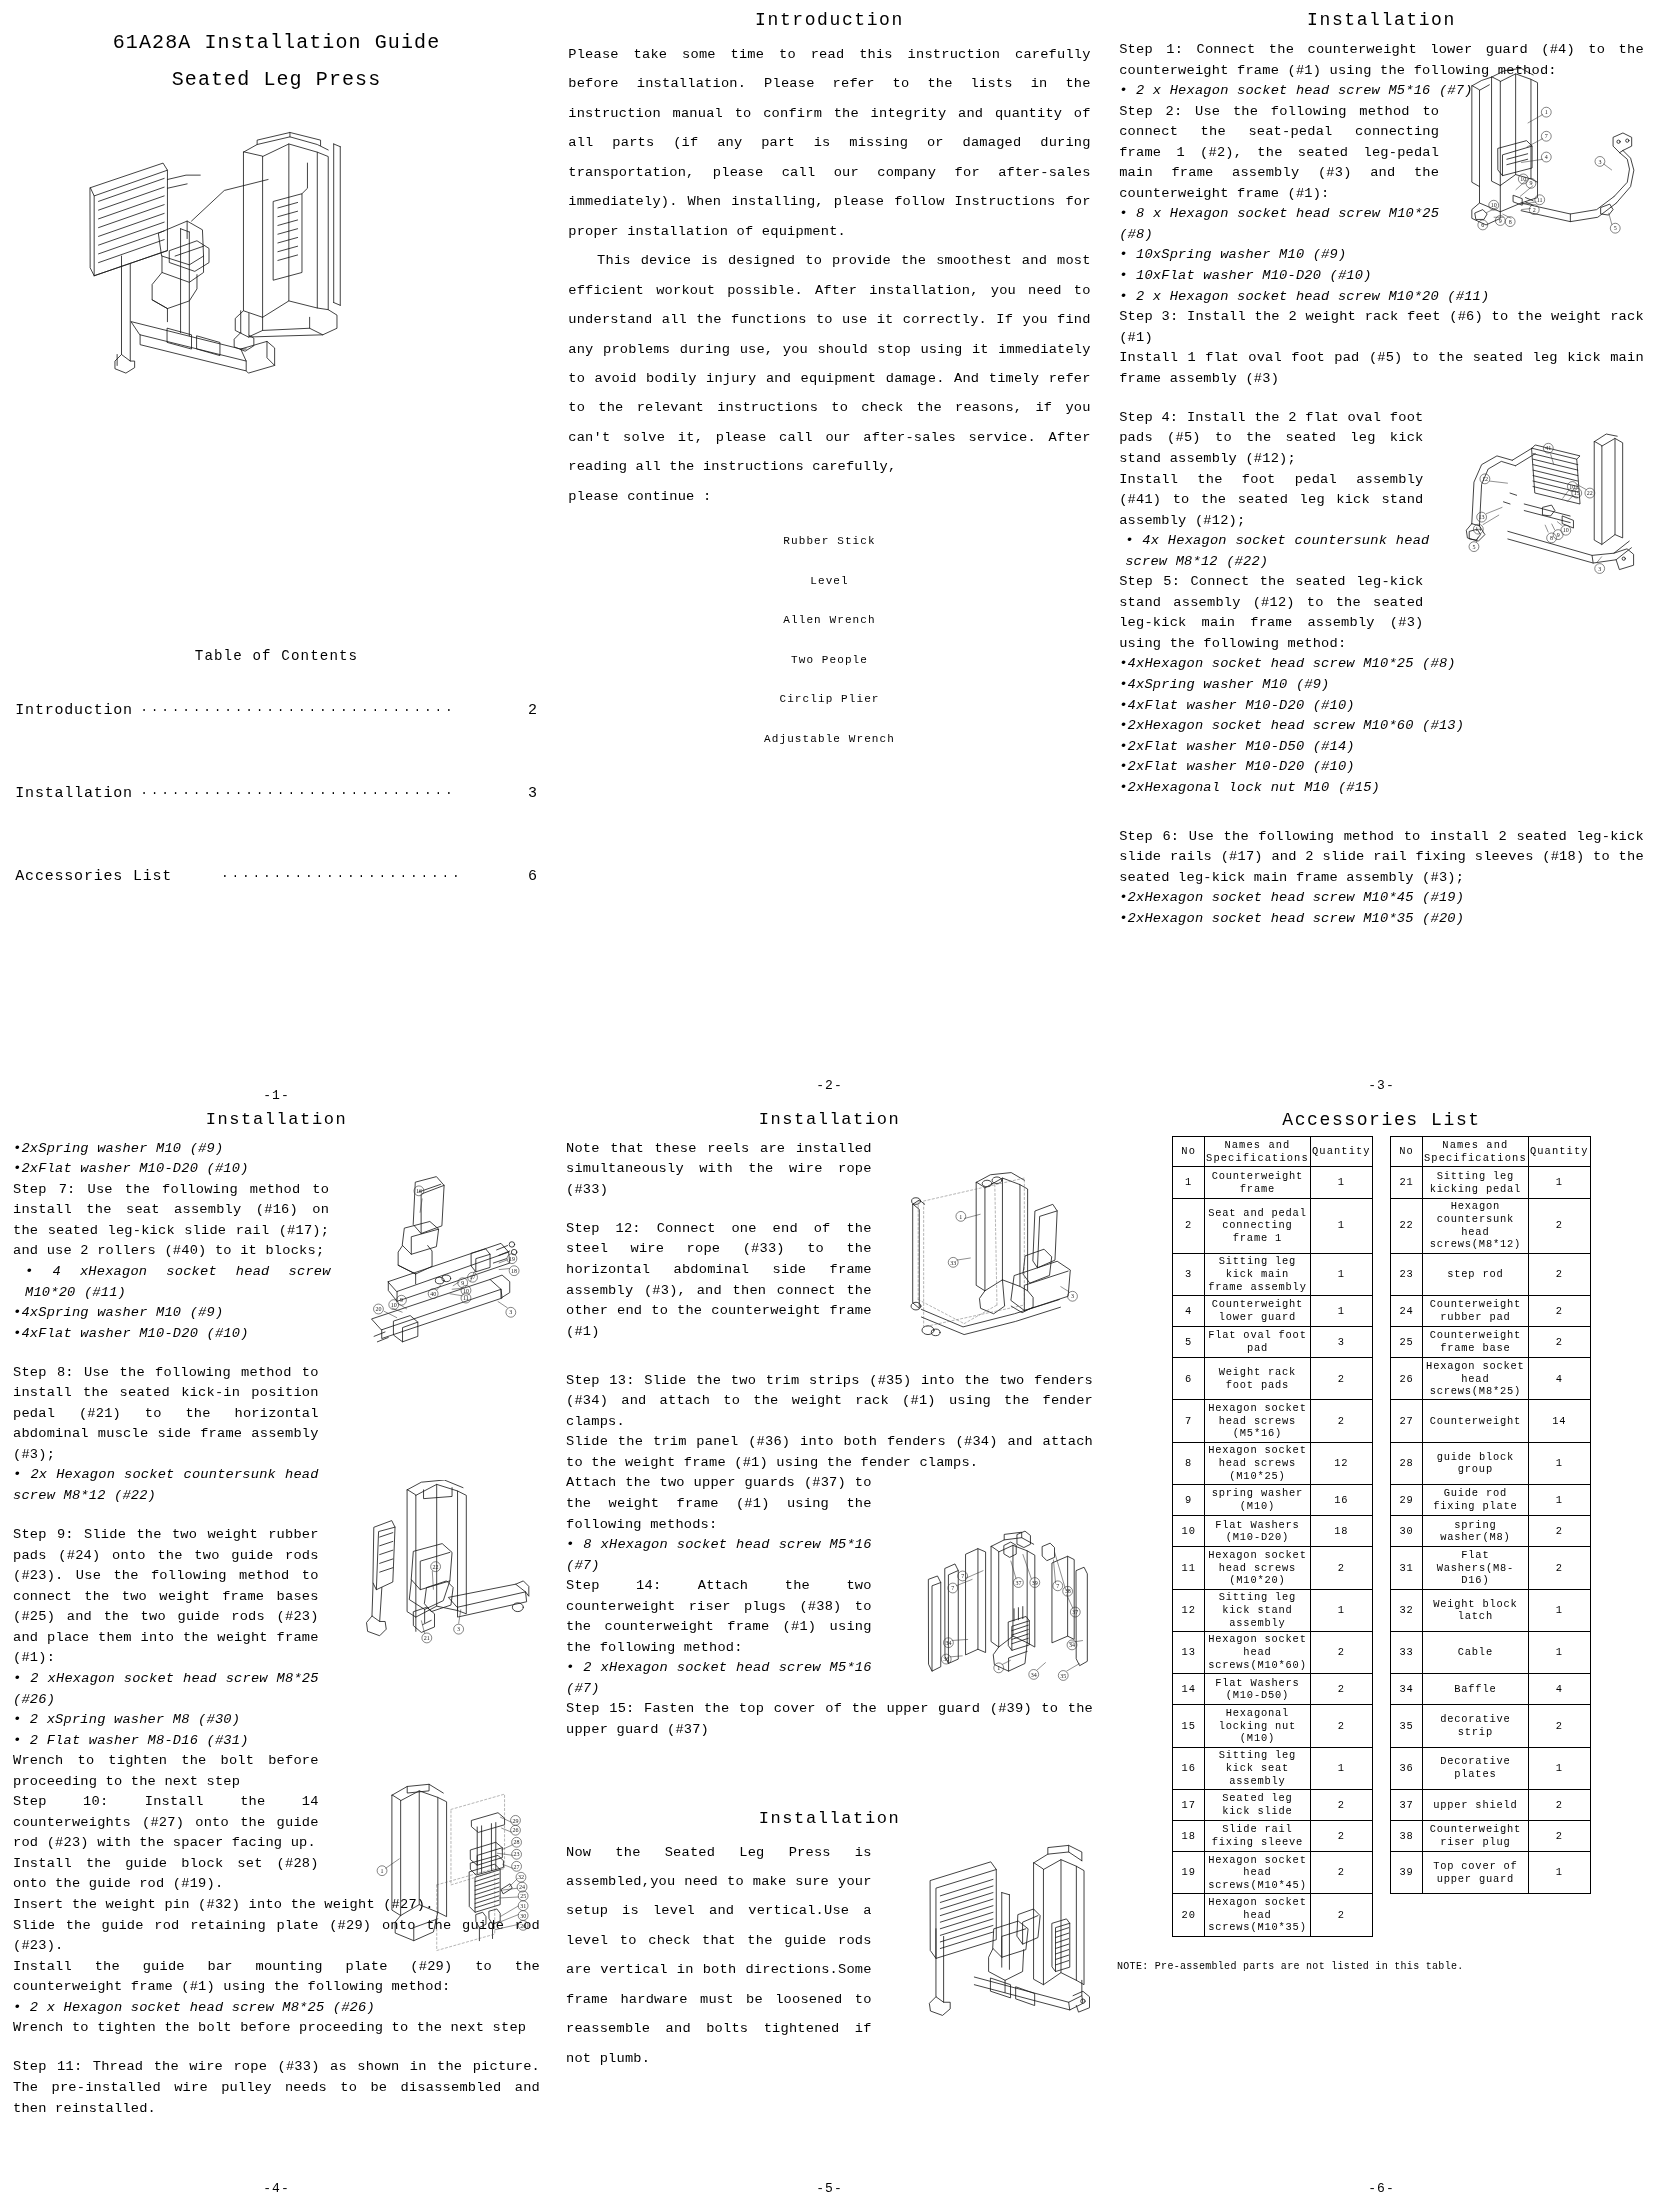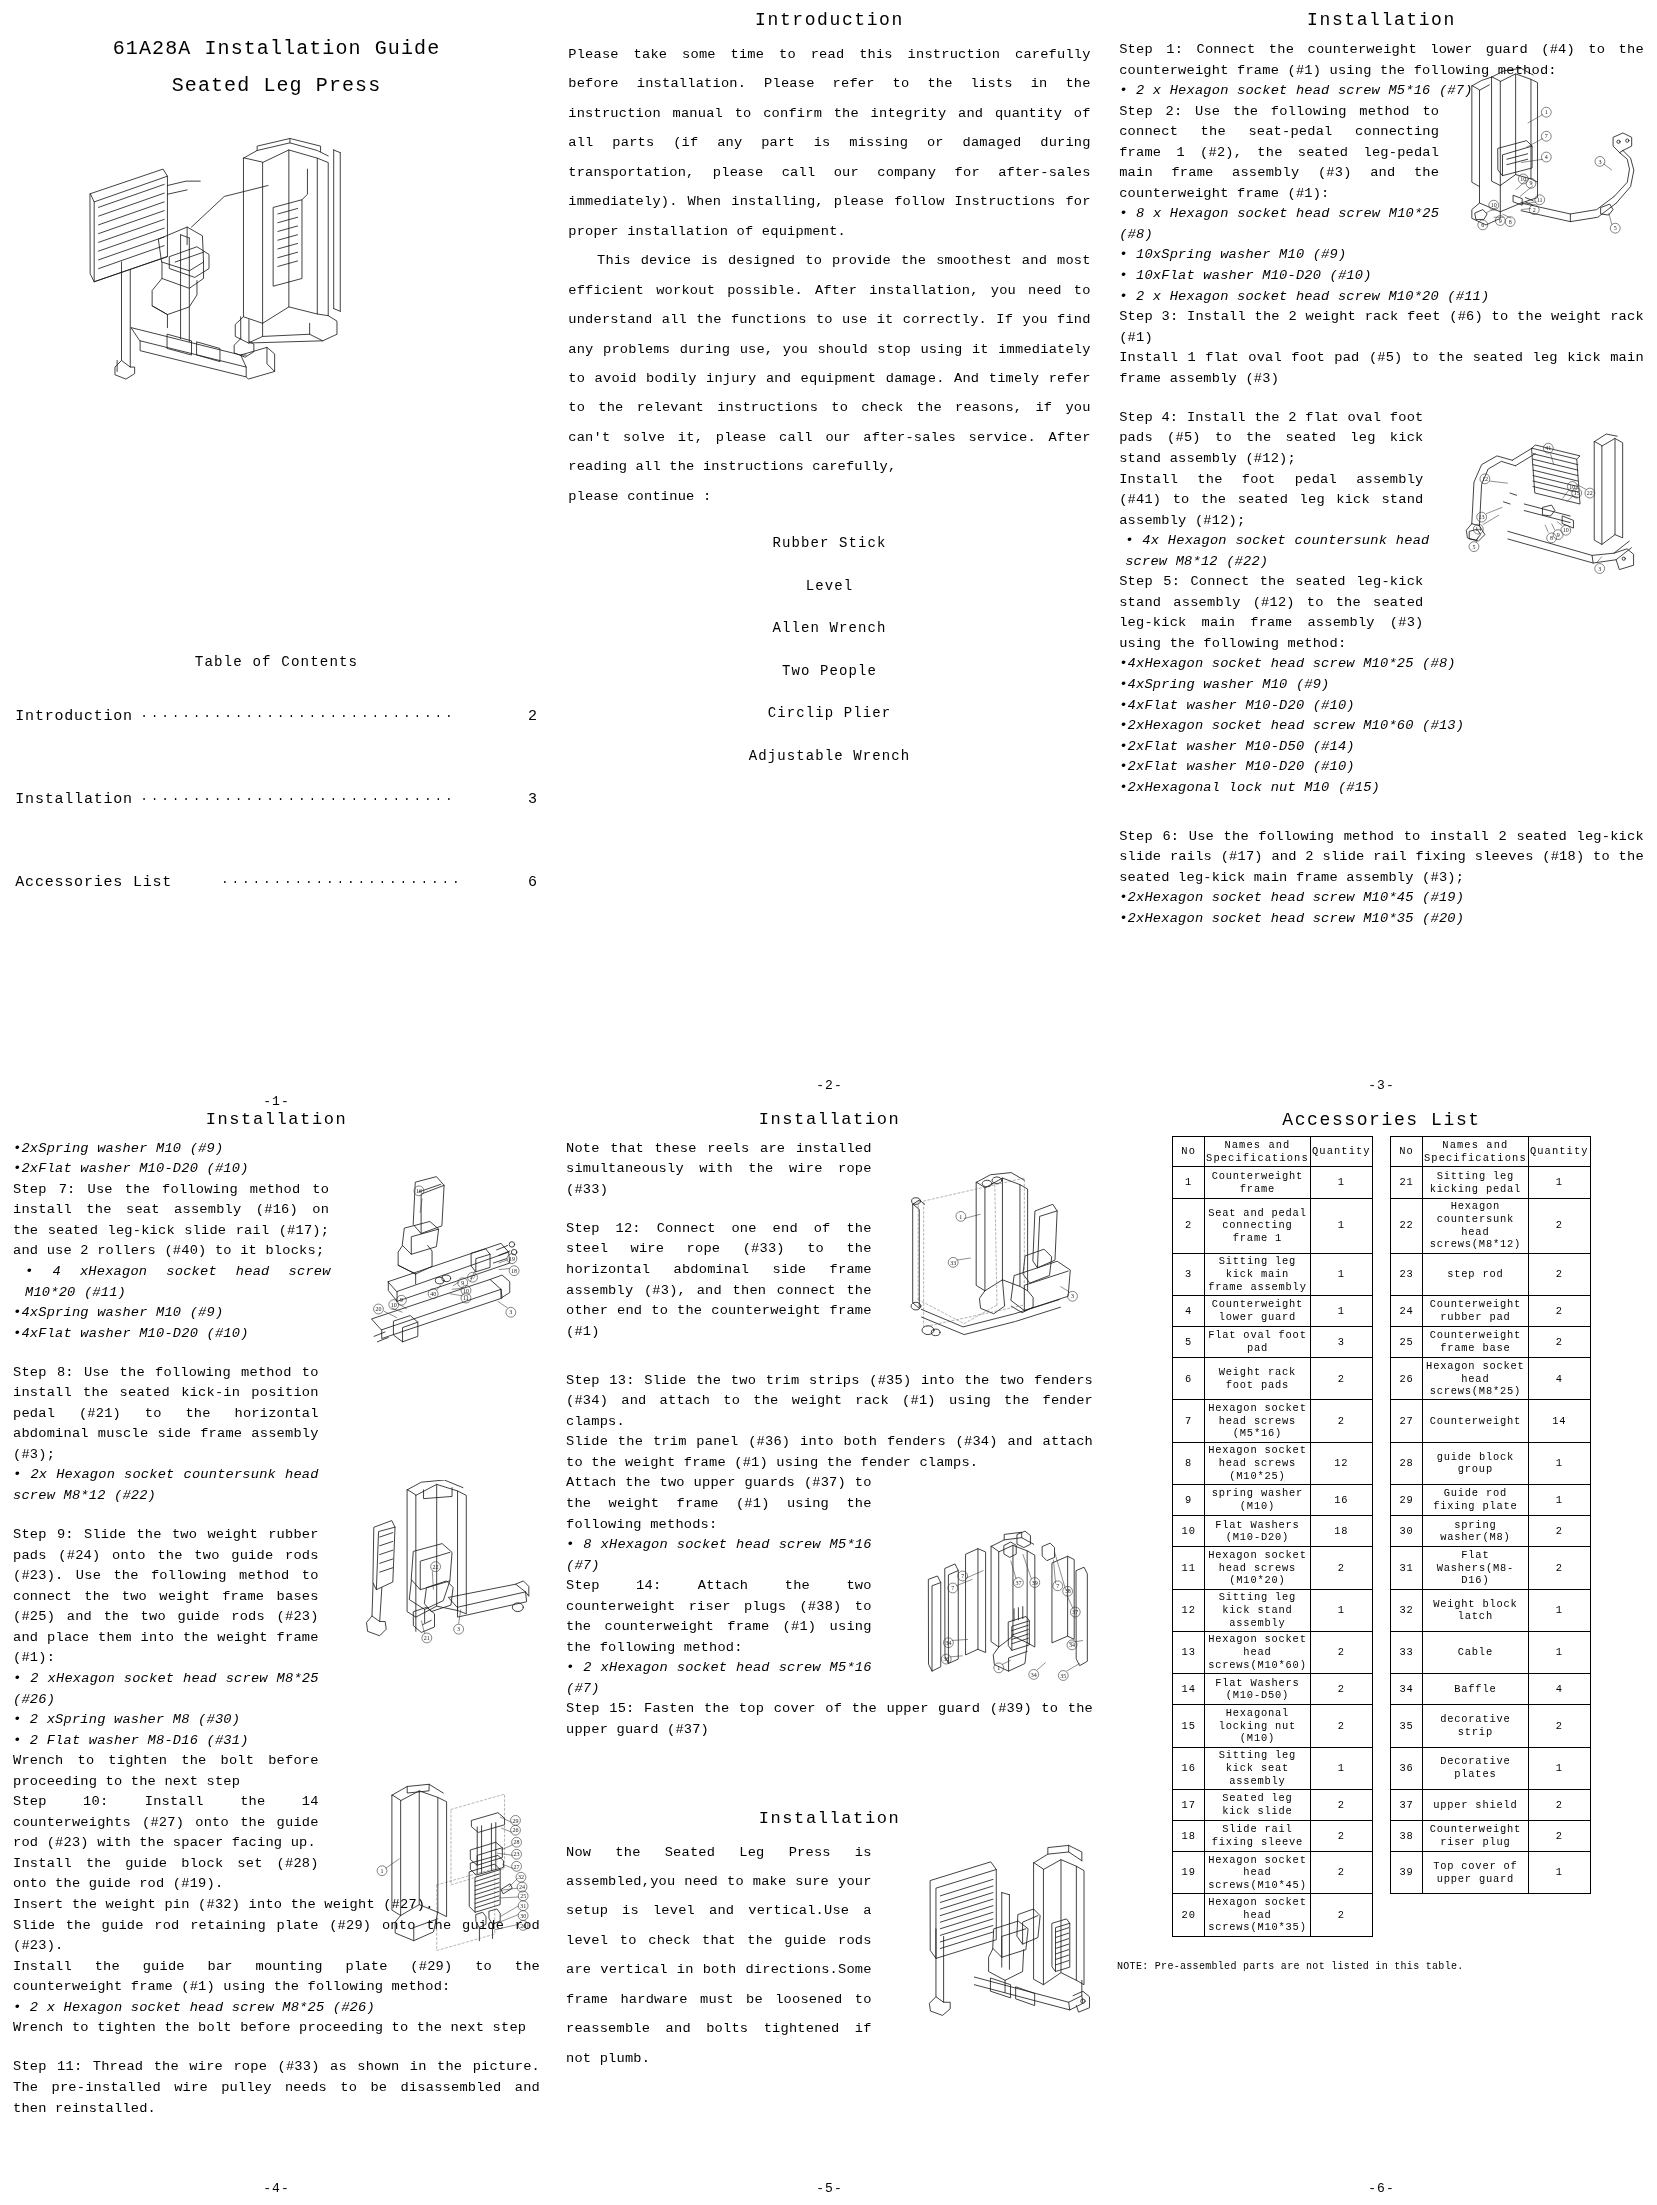--- a/index.html
+++ b/index.html
@@ -5,21 +5,21 @@
   html,body{margin:0;padding:0;background:#fff;}
   body{
     width:1658px;height:2205px;
     font-family:"Liberation Mono","DejaVu Sans Mono",monospace;
     color:#000;
     position:relative;
     overflow:hidden;
   }
   .page{position:absolute;box-sizing:border-box;}
   
-  #p1{left:0;   top:16px;    width:553px;height:1102px;padding:10px 15.3px;}
+  #p1{left:0;   top:10px;    width:553px;height:1102px;padding:10px 15.3px;}
   #p2{left:553px;top:0;  width:553px;height:1102px;padding:10px 15.3px;}
   #p3{left:1105px;top:0;  width:553px;height:1102px;padding:10px 14.2px;}
   #p4{left:0;   top:1102px;width:553px;height:1103px;padding:7.7px 13px;}
   #p5{left:553px;top:1102px;width:553px;height:1103px;padding:7.7px 13px;}
   #p6{left:1105px;top:1102px;width:553px;height:1103px;padding:7.7px 12px;}
 
   h1.doc-title{
     font-size:20px;font-weight:normal;letter-spacing:1.1px;
     text-align:center;margin:6.6px 0 0 0;line-height:1.55;
   }
@@ -42,21 +42,21 @@
   
   .toc-row{display:flex;align-items:baseline;font-size:15px;letter-spacing:0.8px;margin-bottom:66px;}
   .toc-label{white-space:nowrap;}
   .toc-dots{flex:1;overflow:hidden;white-space:nowrap;margin:0 7.7px;font-size:12px;letter-spacing:3.3px;}
   .toc-page{width:32px;text-align:right;}
   #toc-r1{margin-top:11px;}
   #toc-r3 .toc-dots{margin-left:49px;}
 
   
   .tool-list{text-align:center;margin-top:25px;}
-  .tool-list div{font-size:14px;letter-spacing:1.1px;line-height:1.0;margin-bottom:28.5px;}
+  .tool-list div{font-size:11px;letter-spacing:1.1px;line-height:1.0;margin-bottom:28.5px;}
 
   
   .pageno{
     position:absolute;bottom:8.8px;left:0;width:100%;
     text-align:center;font-size:13px;letter-spacing:1.1px;
   }
 
   
   .fig{position:absolute;}
   svg{display:block;}

